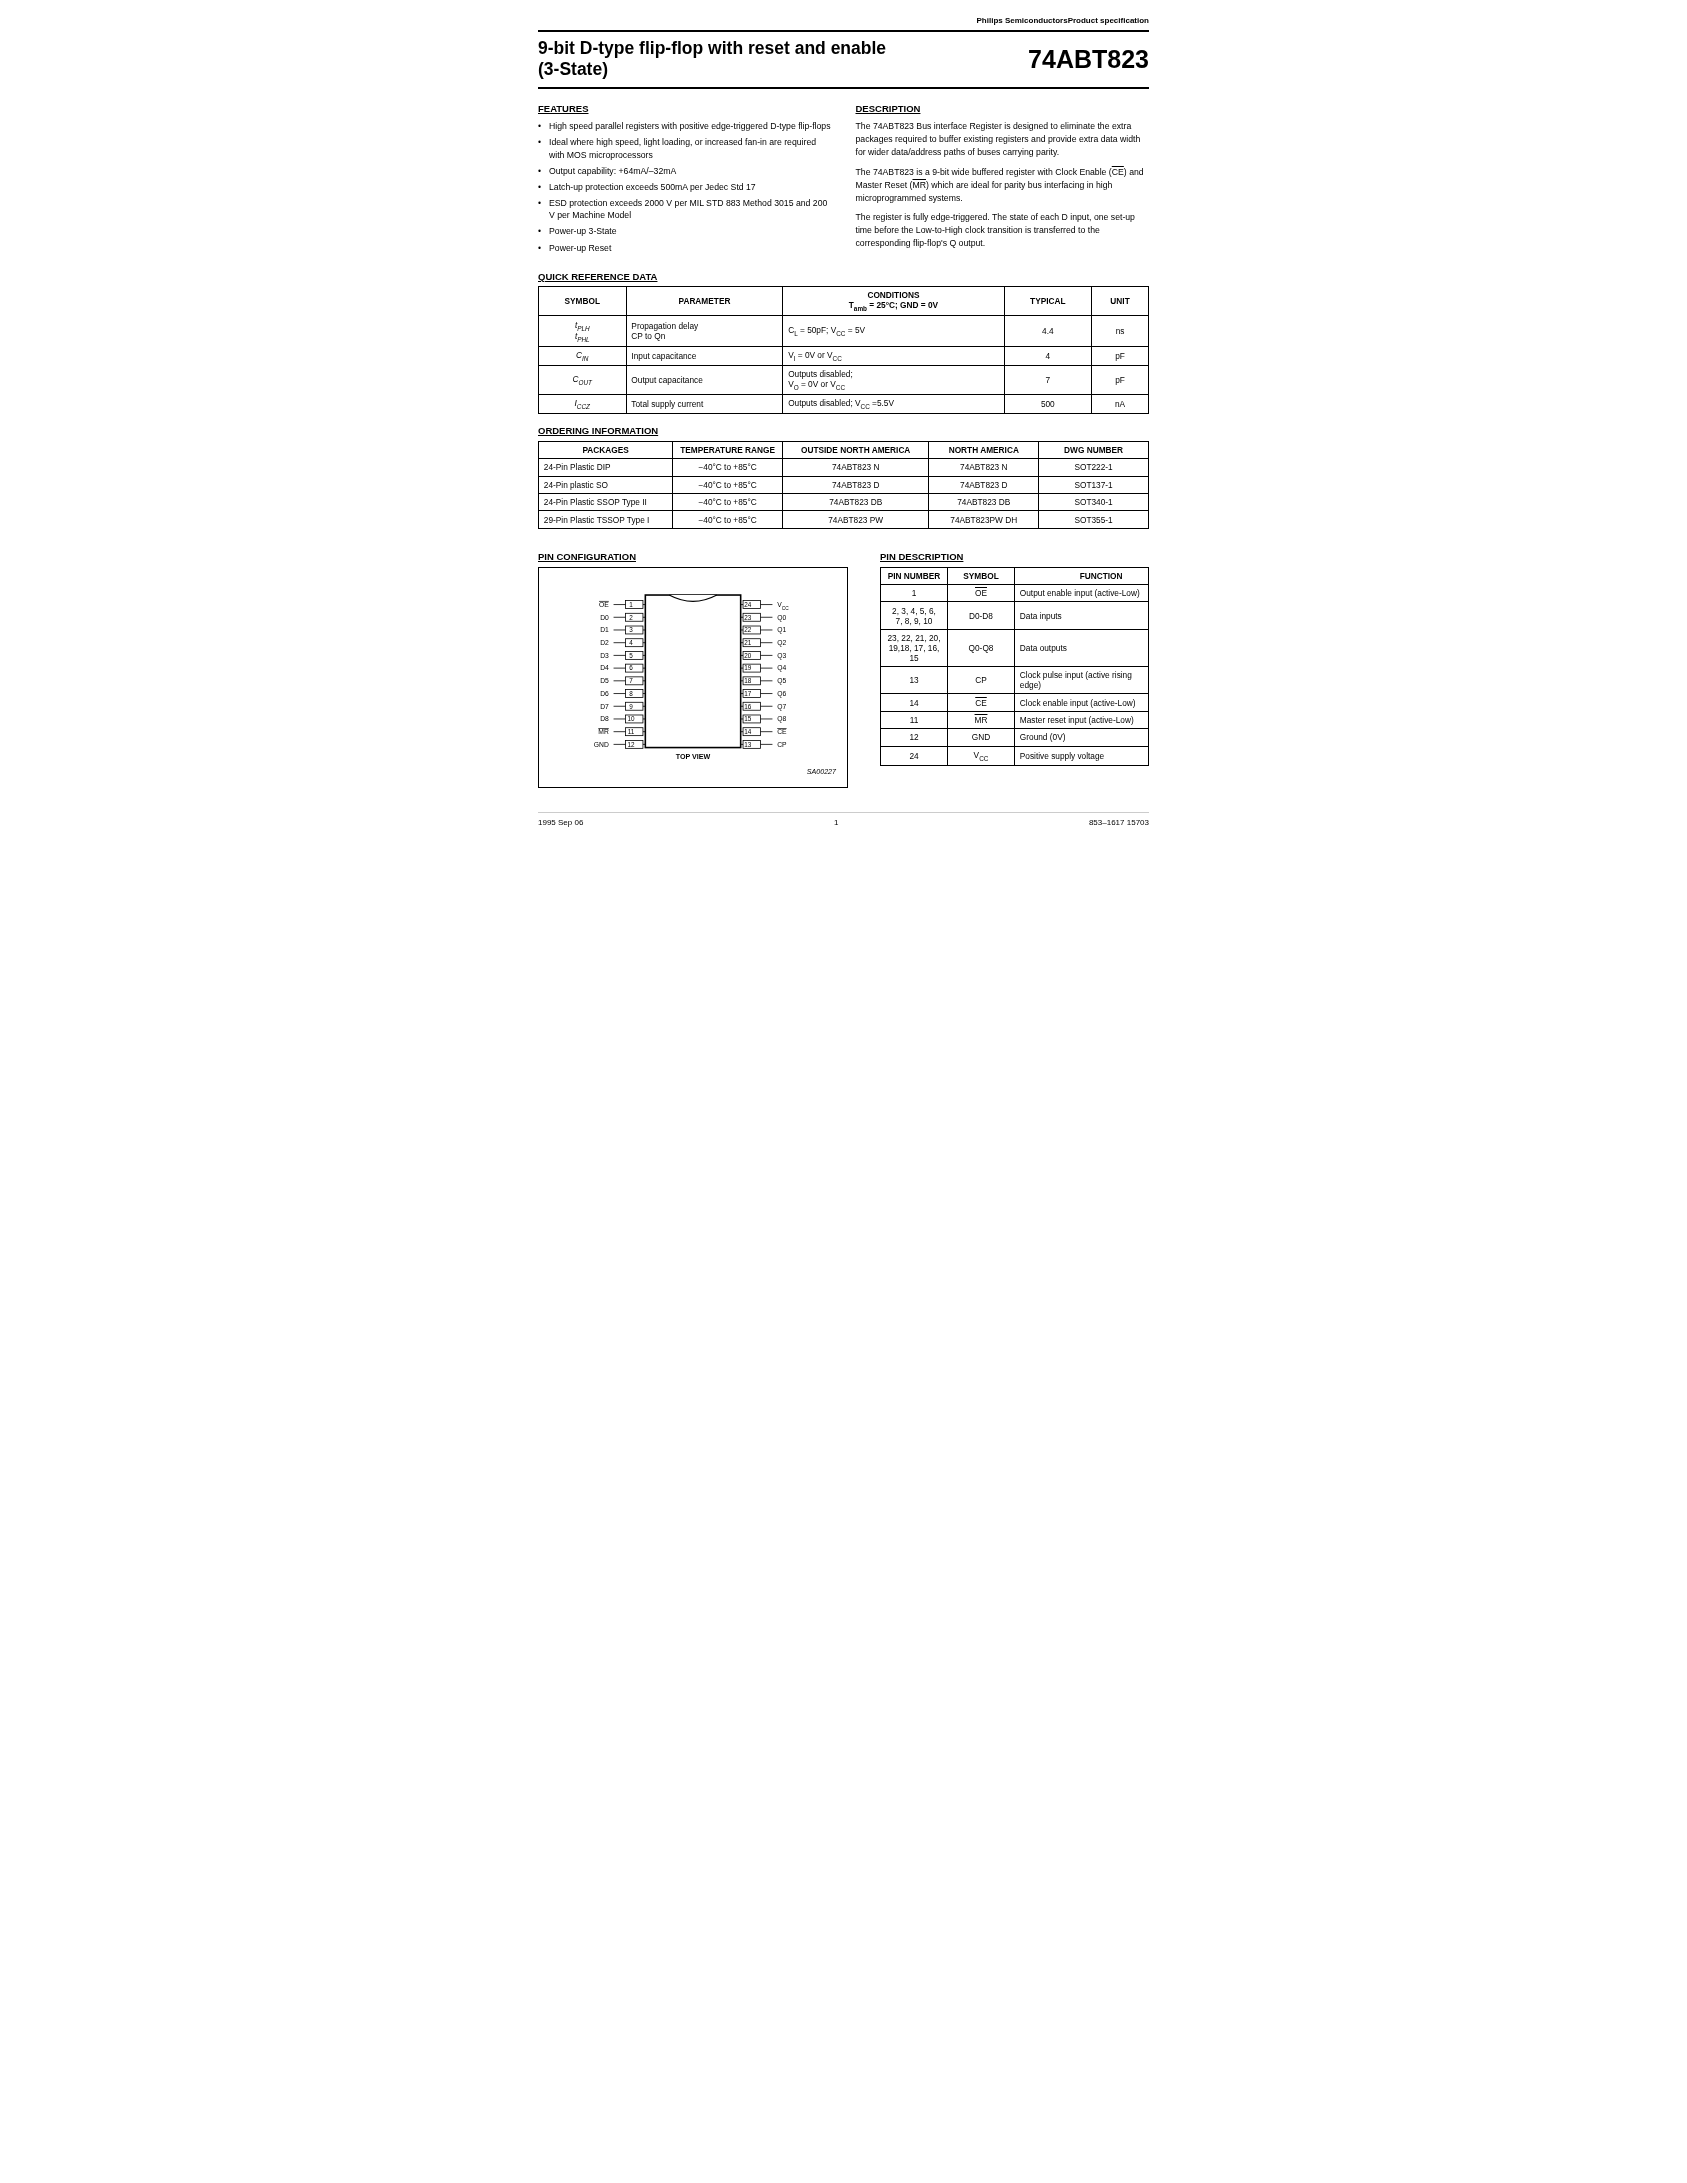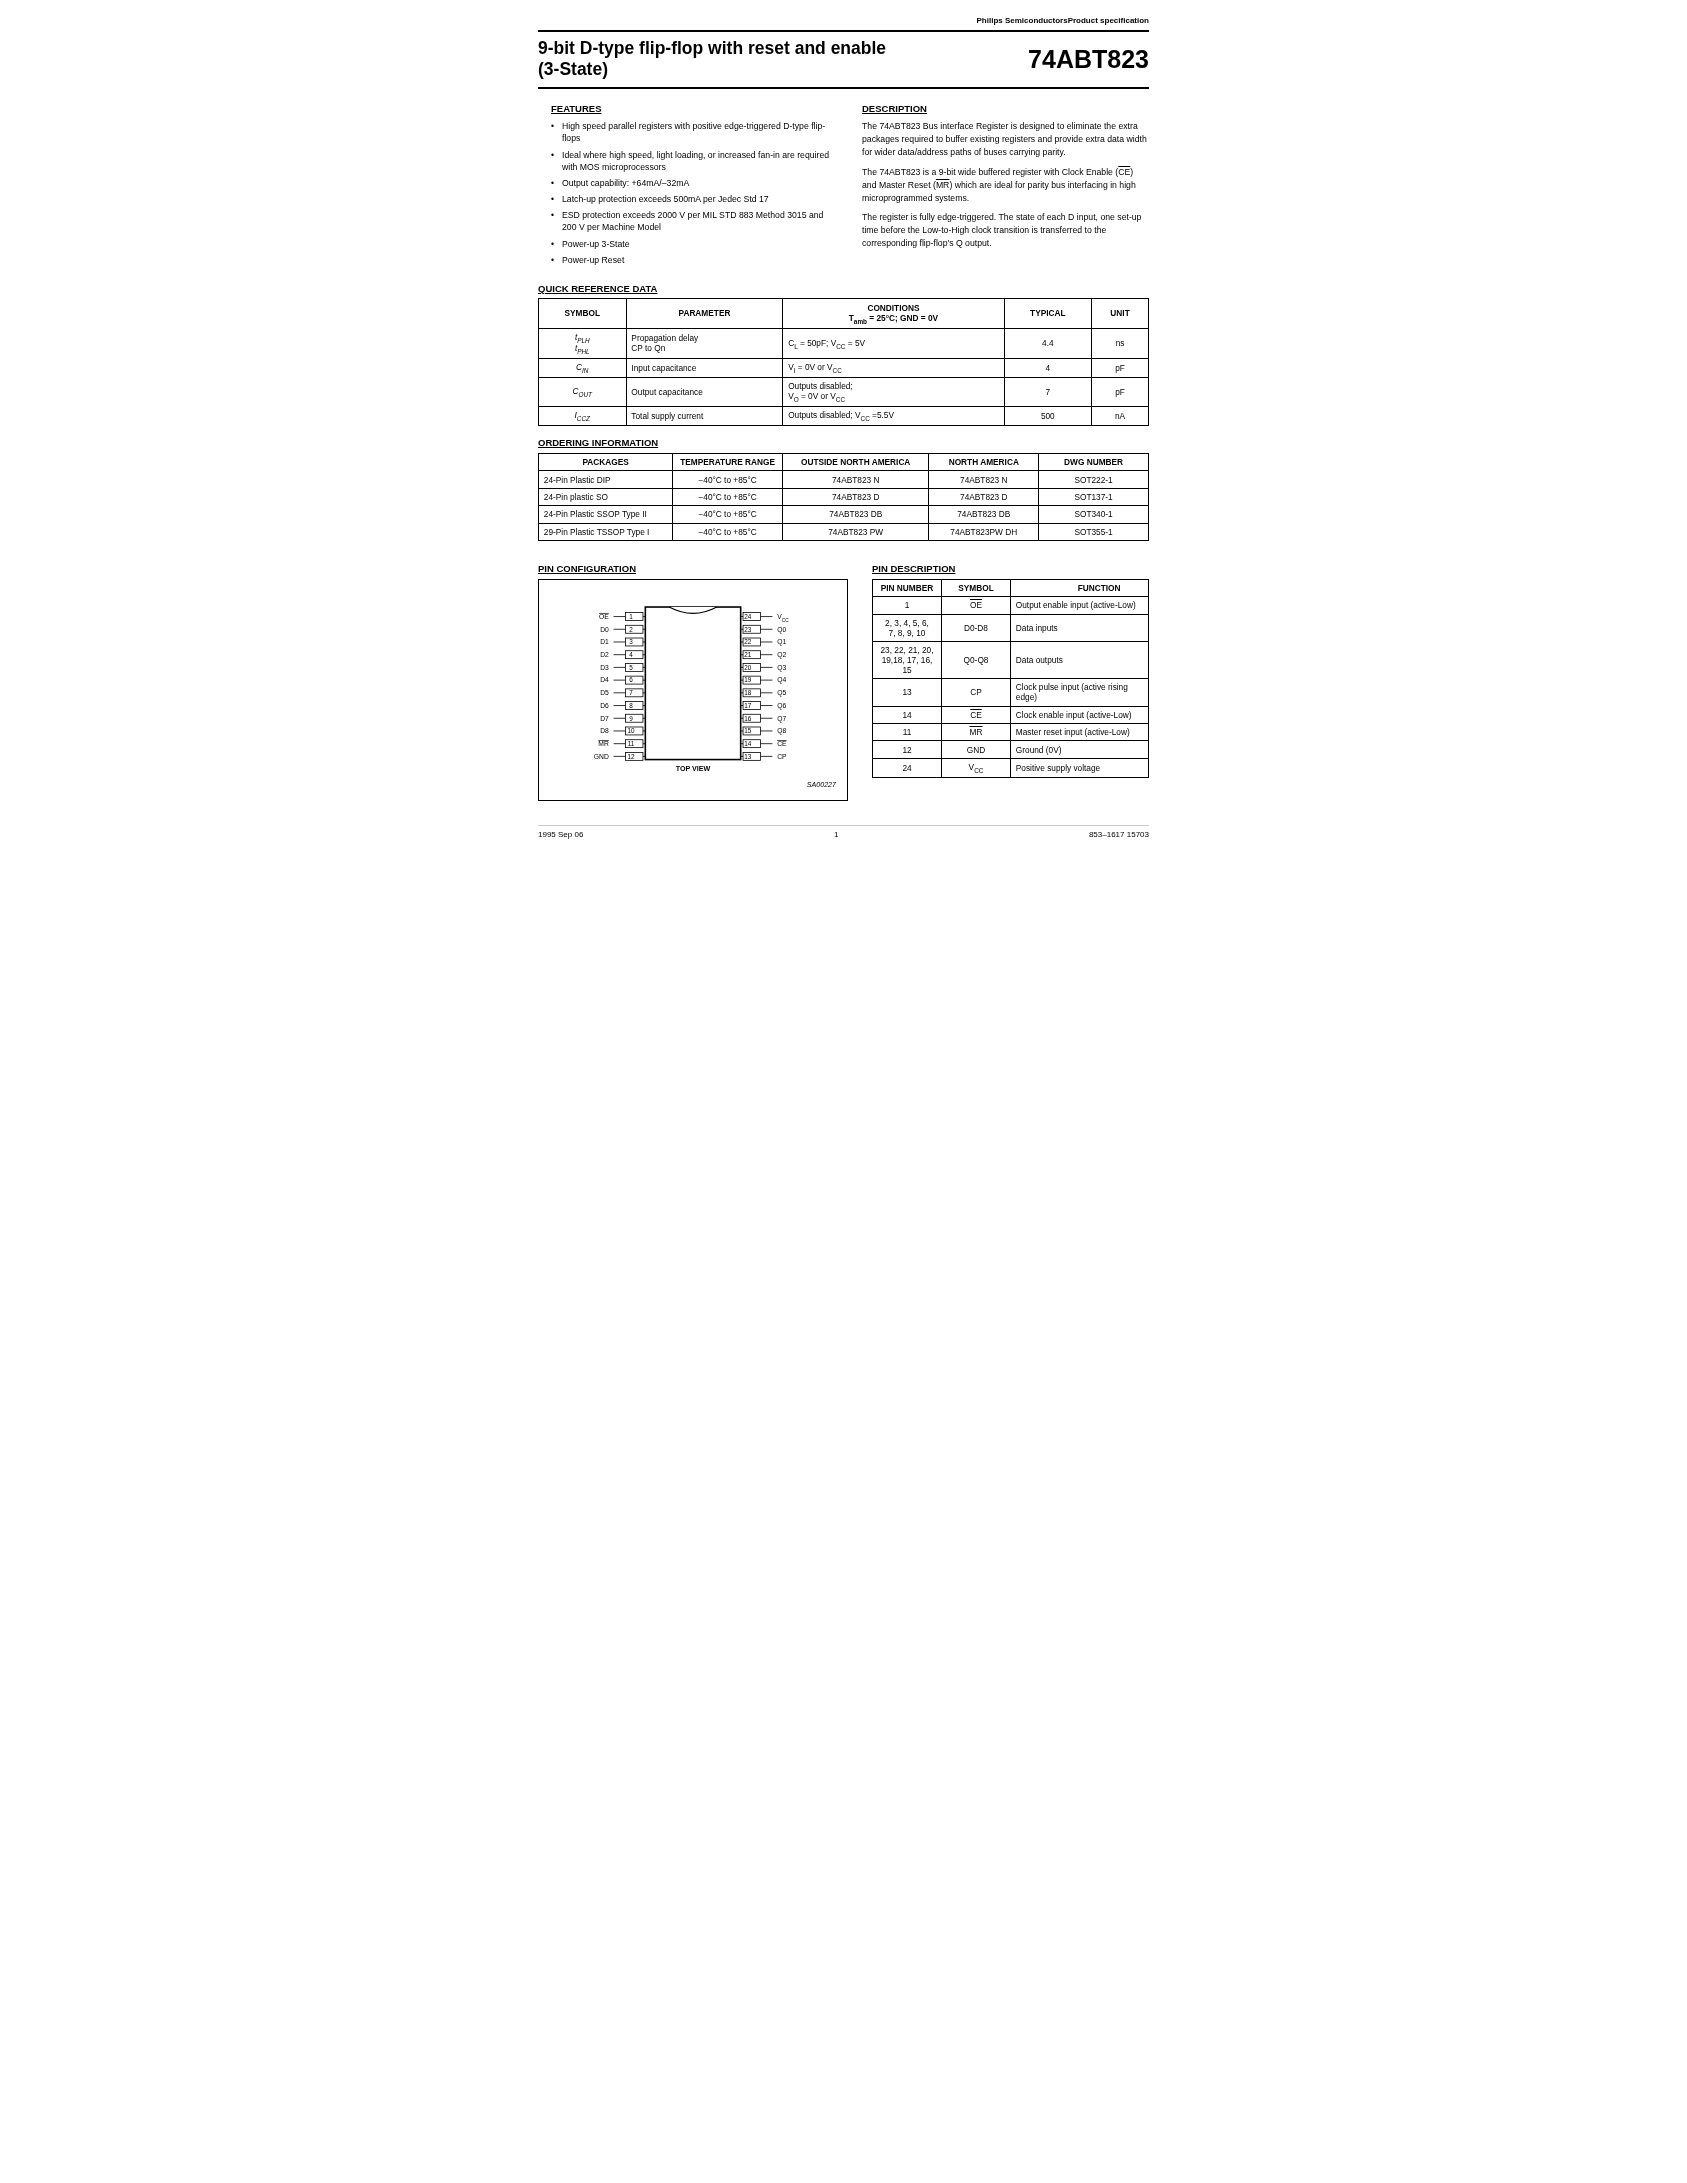--- a/index.html
+++ b/index.html
@@ -33,21 +33,21 @@
       justify-content: space-between;
       align-items: center;
     }
 
     
     .two-col {
       display: flex;
       gap: 24px;
       margin-bottom: 12.7px;
     }
-    .col-left { flex: 1; margin-left: 13px; }
+    .col-left { flex: 1; }
     .col-right { flex: 1; }
 
     .section-title {
       font-size: 9.5px;
       font-weight: bold;
       text-decoration: underline;
       margin-bottom: 6.4px;
     }
 
     .features-list {
@@ -126,21 +126,21 @@
     .sa-ref {
       text-align: right;
       font-size: 7.1px;
       font-style: italic;
       margin-top: 4.8px;
     }
 
     
     .bottom-two-col {
       display: flex;
-      gap: 24px;
+      gap: 32px;
       margin-top: 11px;
     }
 
     .footer-bar {
       display: flex;
       justify-content: space-between;
       margin-top: 24px;
       font-size: 8px;
       border-top: 0.8px solid #ccc;
       padding-top: 4.8px;

